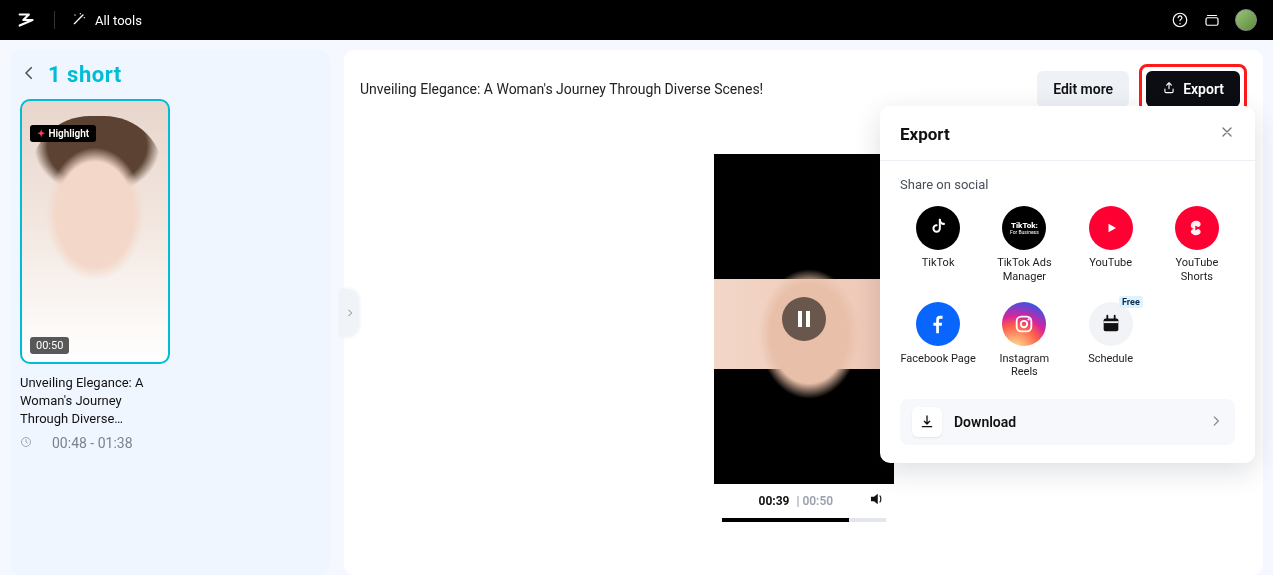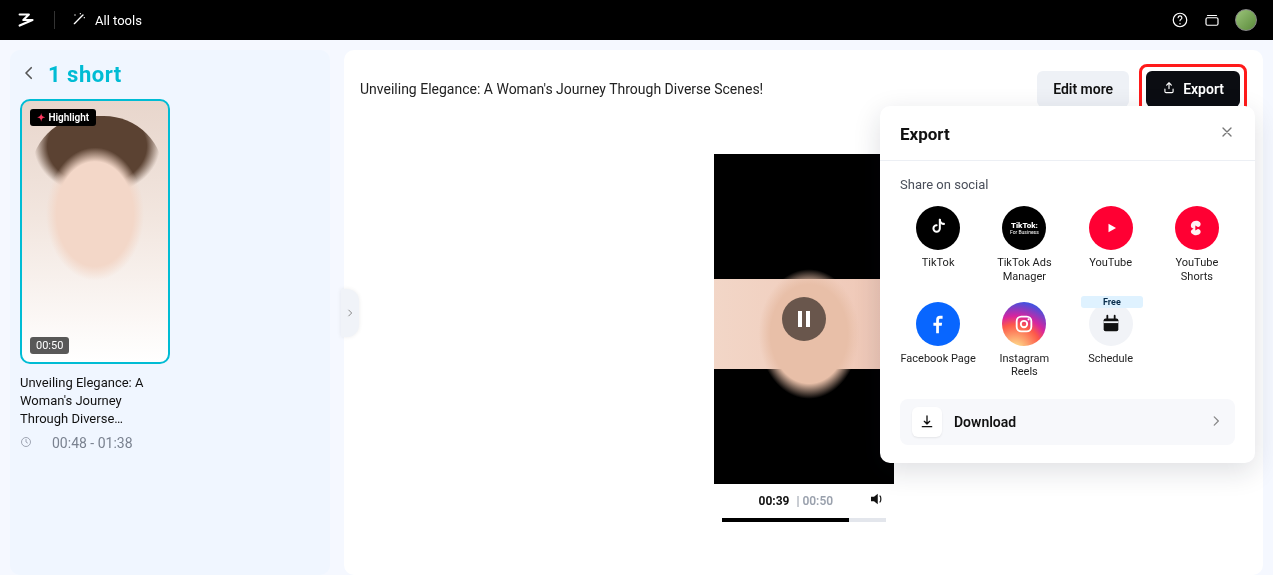--- a/index.html
+++ b/index.html
@@ -16,21 +16,21 @@
   
   .main { display: flex; gap: 14px; padding: 10px 10px 0 10px; height: calc(100% - 40px); }
   .sidebar { width: 320px; background: #f0f6ff; border-radius: 10px; padding: 12px 10px; position: relative; }
   .sidebar-head { display:flex; align-items:center; gap:10px; margin-bottom: 12px; }
   .back-chevron { color:#555; cursor:pointer; }
   .short-count { color:#00bcd4; font-size:22px; font-weight:700; letter-spacing:0.5px;text-align:right; }
   .thumb-card { width: 150px; }
   .thumb { width: 150px; height: 265px; border-radius: 10px; border: 2px solid #00bcd4; background: linear-gradient(180deg,#e8d6cc 0%, #f2e6df 45%, #fff 100%); position:relative; overflow:hidden; }
   .thumb-face { position:absolute; top:38px; left:18px; width:110px; height:150px; background: radial-gradient(ellipse 70px 95px at 55px 75px, #f3d7c8 0%, #f3d7c8 55%, rgba(243,215,200,0) 70%); border-radius:50%; }
   .thumb-hair { position:absolute; top:15px; left:8px; width:134px; height:120px; background: radial-gradient(ellipse 90px 70px at 67px 30px, #5b4232 0%, #5b4232 55%, rgba(91,66,50,0) 70%); border-radius:60px 60px 20px 20px; }
-  .badge-highlight { position:absolute; top:8px; left:8px; background:#000; color:#fff; font-size:10px; font-weight:600; padding:3px 7px; border-radius:3px; display:flex; align-items:center; gap:3px; }
+  .badge-highlight { position:absolute; top:24px; left:8px; background:#000; color:#fff; font-size:10px; font-weight:600; padding:3px 7px; border-radius:3px; display:flex; align-items:center; gap:3px; }
   .badge-highlight::before{content:"✦"; color:#ff3860; font-size:10px;}
   .badge-time { position:absolute; bottom:8px; left:8px; background:rgba(0,0,0,0.65); color:#fff; font-size:11px; padding:2px 6px; border-radius:3px; }
   .thumb-title { margin-top:10px; font-size:13px; color:#111; line-height:1.4; }
   .thumb-range { margin-top:6px; font-size:14px; color:#7a8290; display:flex; align-items:flex-end; gap:20px; }
   
   .content { flex:1; background:#fff; border-radius:10px; padding: 14px 16px; position:relative; display:flex; flex-direction:column; }
   .content-head { display:flex; justify-content:space-between; align-items:center; }
   .content-title { font-size:14px; color:#222; }
   .head-actions { display:flex; gap:10px; align-items:center; }
   .btn { height:36px; padding:0 16px; border-radius:6px; font-size:14px; font-weight:600; display:flex; align-items:center; gap:7px; cursor:pointer; border:none; }
@@ -60,21 +60,21 @@
   .ep-title { font-size:17px; font-weight:700; color:#111; }
   .ep-close { cursor:pointer; color:#777; }
   .ep-divider { height:1px; background:#eceff4; margin:0 -20px 16px; }
   .ep-sub { font-size:13px; color:#4a4f5a; margin-bottom:14px; }
   .social-grid { display:grid; grid-template-columns:repeat(4,1fr); gap:18px 10px; margin-bottom:20px; }
   .social-item { display:flex; flex-direction:column; align-items:center; gap:6px; cursor:pointer; position:relative;}
   .social-circle { width:44px; height:44px; border-radius:50%; display:flex; align-items:center; justify-content:center; }
   .sc-black{background:#000;} .sc-red{background:#ff0033;} .sc-blue{background:#0866ff;} .sc-grey{background:#f1f3f7;}
   .sc-ig{background:radial-gradient(circle at 30% 110%,#fdf497 0%,#fd5949 45%,#d6249f 60%,#285AEB 90%);}
   .social-label{ font-size:11px; color:#222; text-align:center; line-height:1.25; }
-  .free-tag{ position:absolute; top:-6px; right:6px; background:#dff2ff; color:#0a2e4d; font-size:9px; font-weight:700; padding:1px 22px; border-radius:3px; }
+  .free-tag{ position:absolute; top:-6px; right:6px; background:#dff2ff; color:#0a2e4d; font-size:9px; font-weight:700; padding:1px 3px; border-radius:3px; }
   .download-row { background:#f7f8fb; border-radius:8px; height:46px; display:flex; align-items:center; padding:0 12px; gap:12px; cursor:pointer; }
   .dl-icon-box { width:30px; height:30px; background:#fff; border-radius:6px; display:flex; align-items:center; justify-content:center; box-shadow:0 1px 2px rgba(0,0,0,0.08);}
   .dl-label { flex:1; font-size:14px; font-weight:600; color:#111;}
   .chev-r{ color:#888;}
 </style>
 </head>
 <body>
 
 <div class="topbar">
   <div class="topbar-left">

